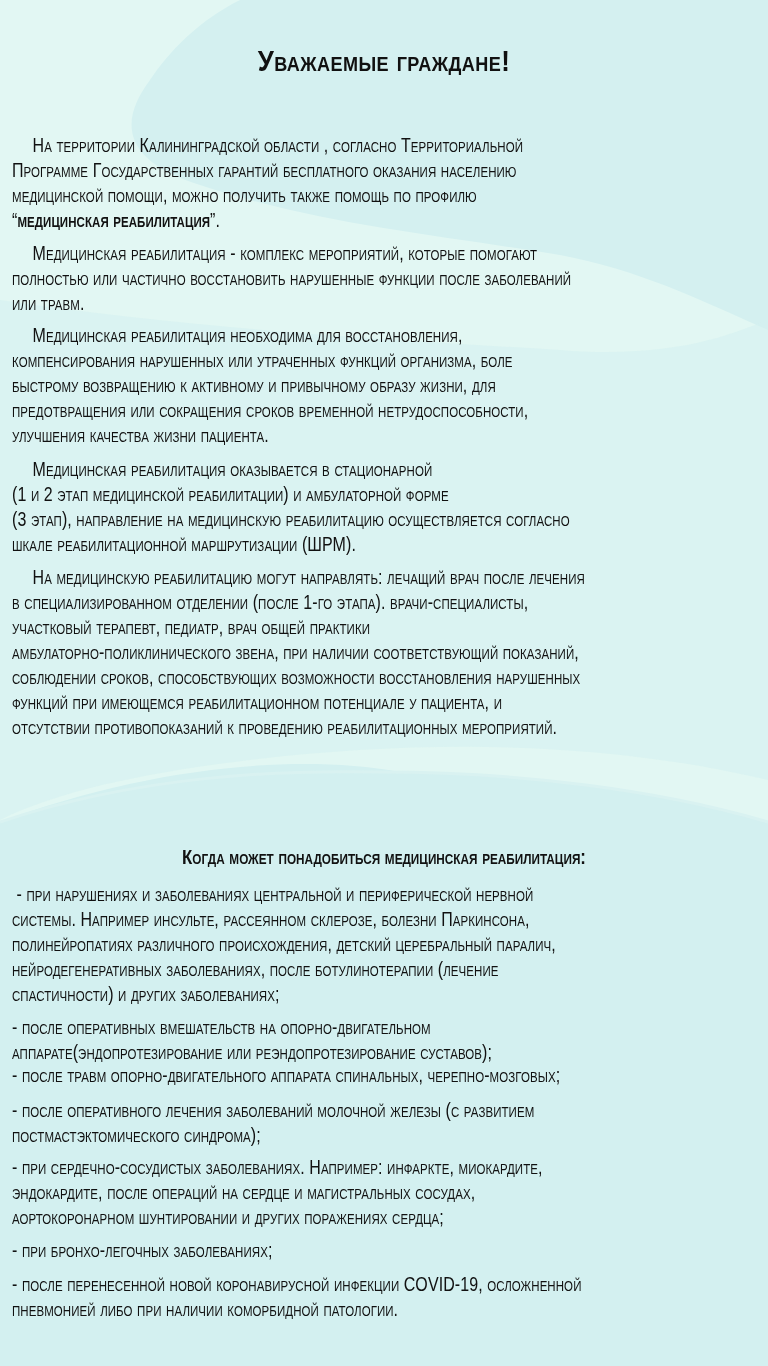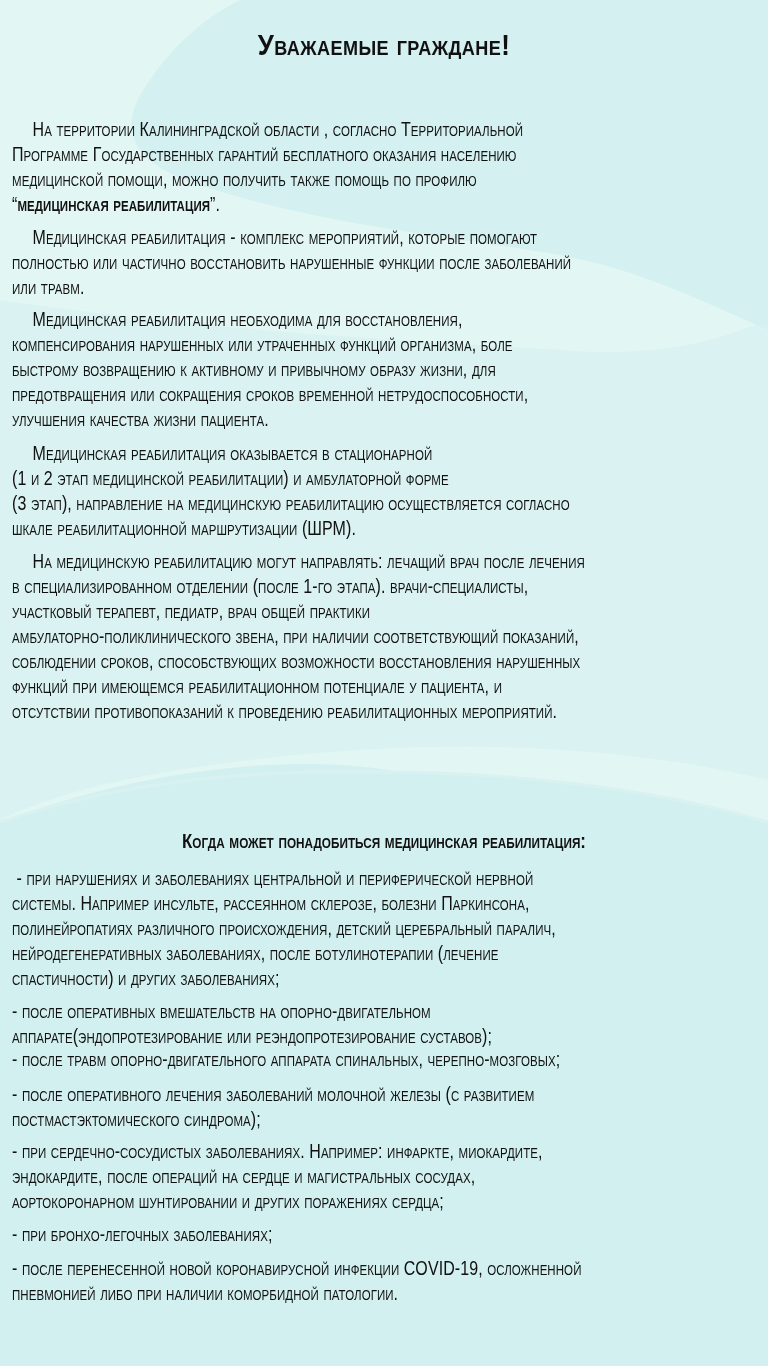--- a/index.html
+++ b/index.html
@@ -16,21 +16,21 @@
       color: #111;
     }
     .bg-layer {
       position: absolute;
       inset: 0;
       pointer-events: none;
     }
     .bg-layer svg { display: block; }
     .content {
       position: absolute;
-      left: 0; top: 0;
+      left: 0; top: 16px;
       width: 768px;
       height: 976px;
     }
     .title {
       position: absolute;
       left: 0;
       width: 768px;
       top: 28px;
       text-align: center;
       font-weight: bold;

